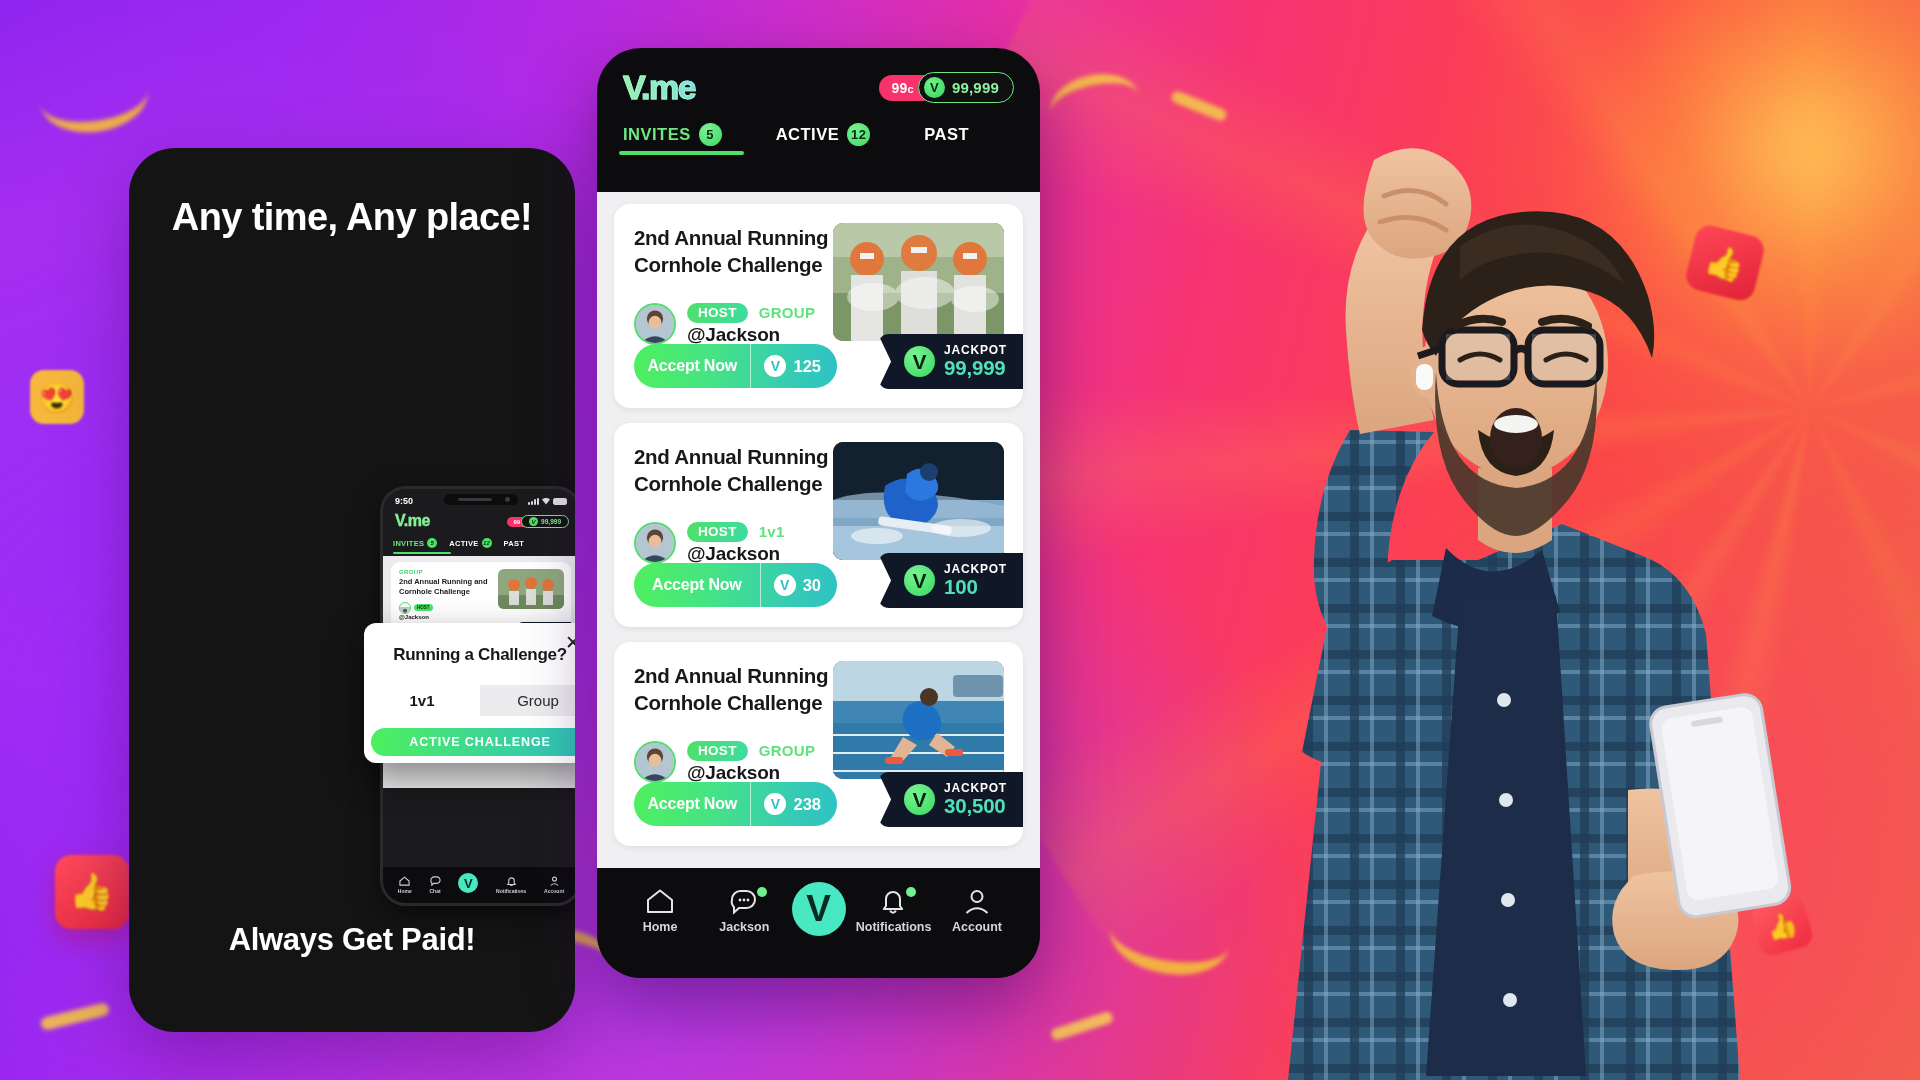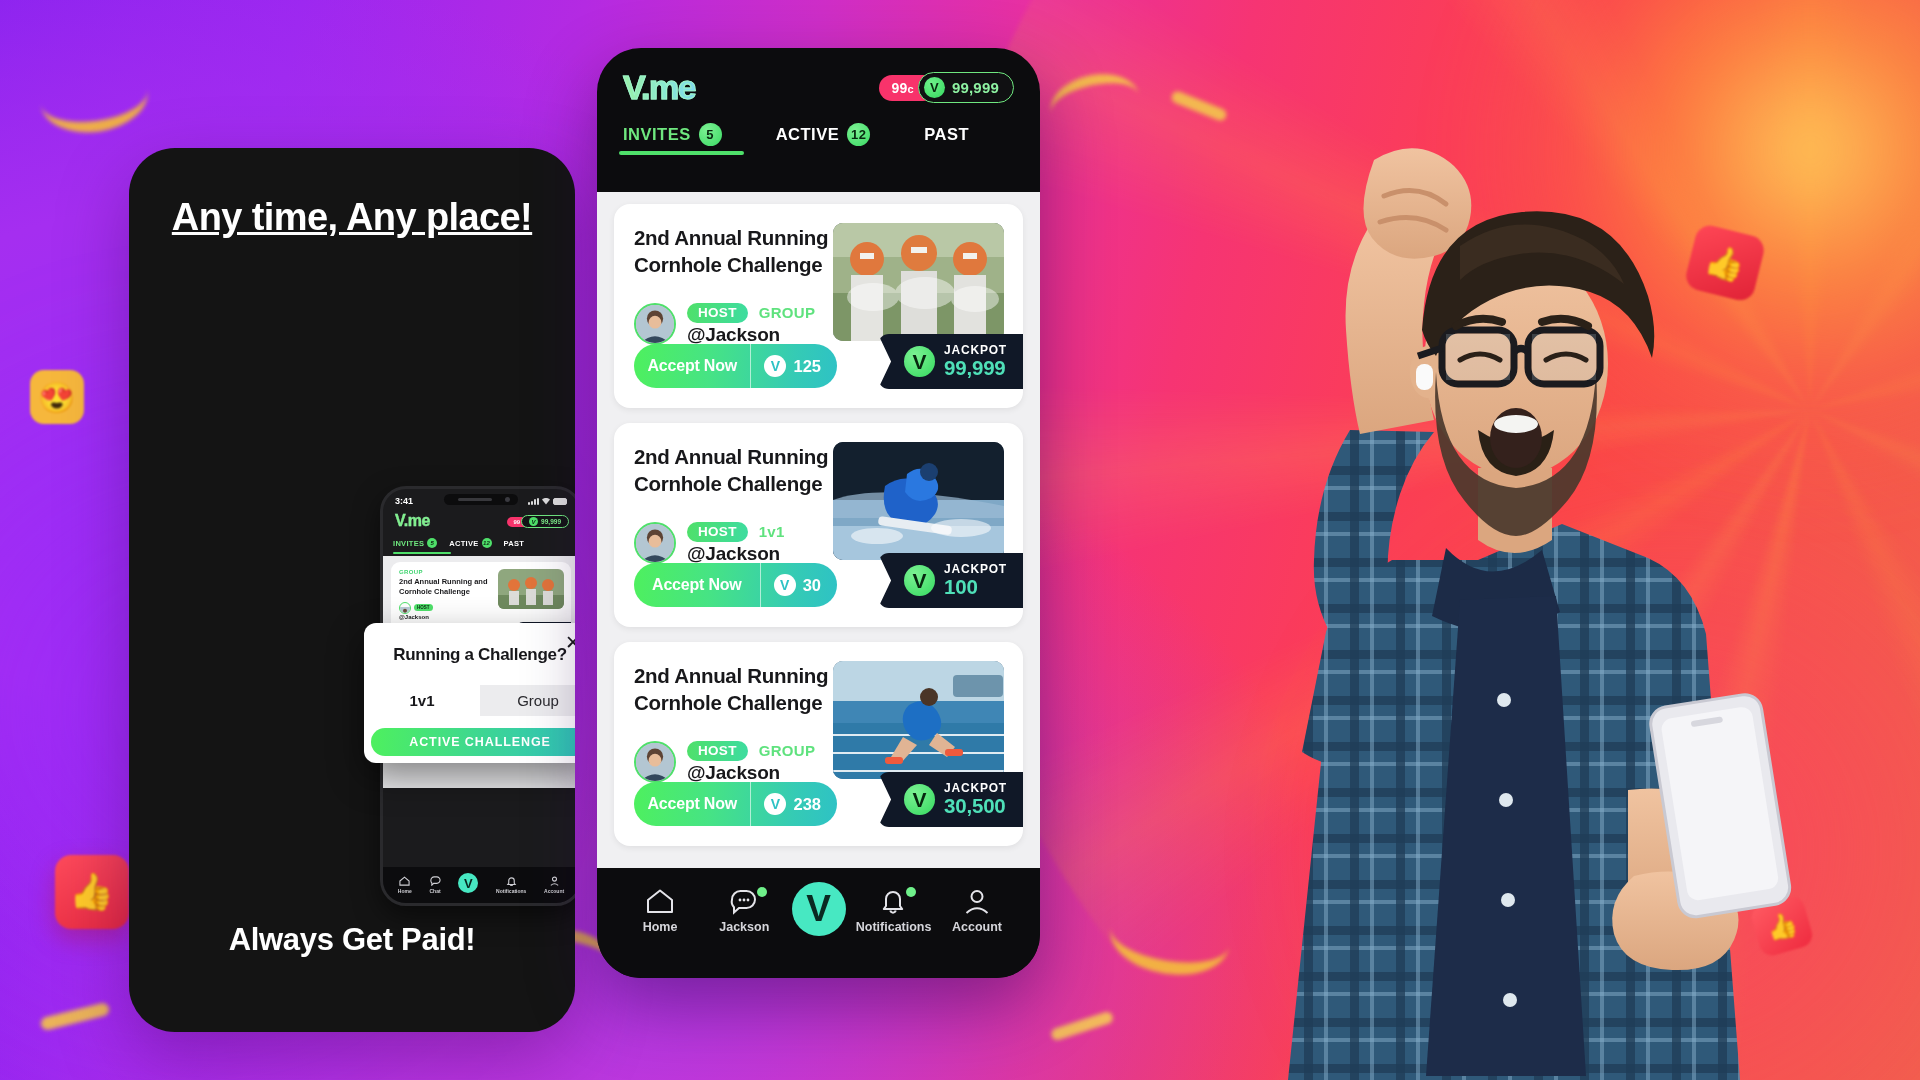--- a/index.html
+++ b/index.html
@@ -129,21 +129,21 @@
   }
   .panel-head {
     text-align: center;
     color: #fff;
     font-weight: 800;
     font-size: 38px;
     line-height: 1.33;
     letter-spacing: -0.6px;
     padding: 44px 20px 0;
   }
-  .panel-head .l2 { display:block;text-decoration:underline; }
+  .panel-head .l2 { display:block; }
 
   .panel-sub {
     text-align:center; color:#fff;
     font-weight: 800; font-size: 31px;
     letter-spacing: -0.3px;
     margin-top: 4px;
   }
 
   .cta {
     position: absolute;
@@ -544,21 +544,21 @@
     <h1 class="panel-head">
       <span class="l2">Any time, Any place!</span>
     </h1>
 
     <div id="mini-phone">
       <div class="notch">
         <div class="spk"></div>
         <div class="cam"></div>
       </div>
       <div class="mp-status">
-        <span class="mp-time">3:41</span>
+        <span class="mp-time">9:50</span>
         <span class="mp-icons">
           <span class="mp-sig">
               <b style="height:3px"></b>
               <b style="height:4px"></b>
               <b style="height:5.5px"></b>
               <b style="height:7px"></b>
             </span>
           <i class="mp-wifi"></i>
           <i class="mp-batt"></i>
         </span>

